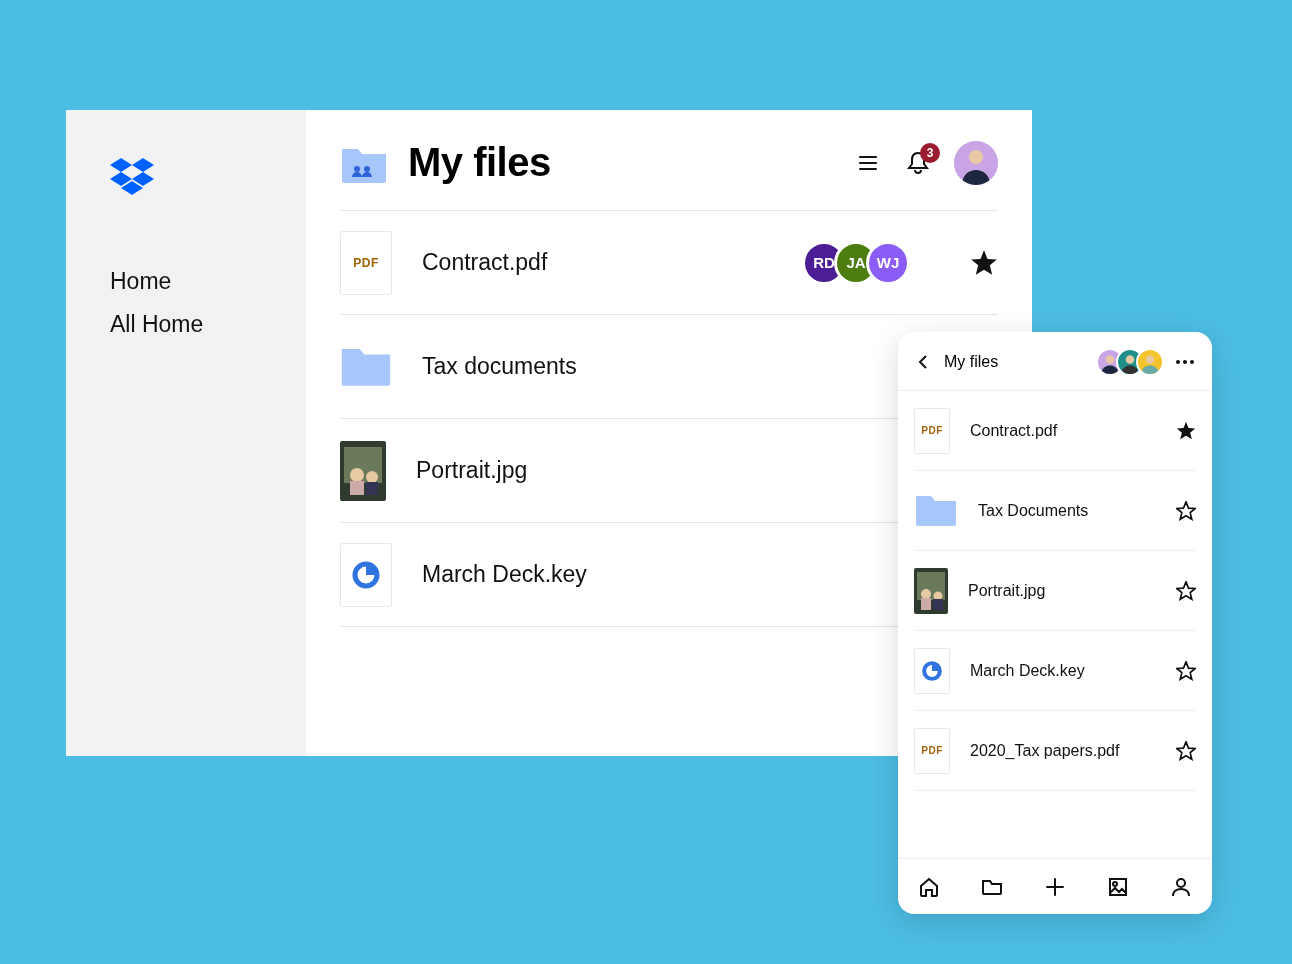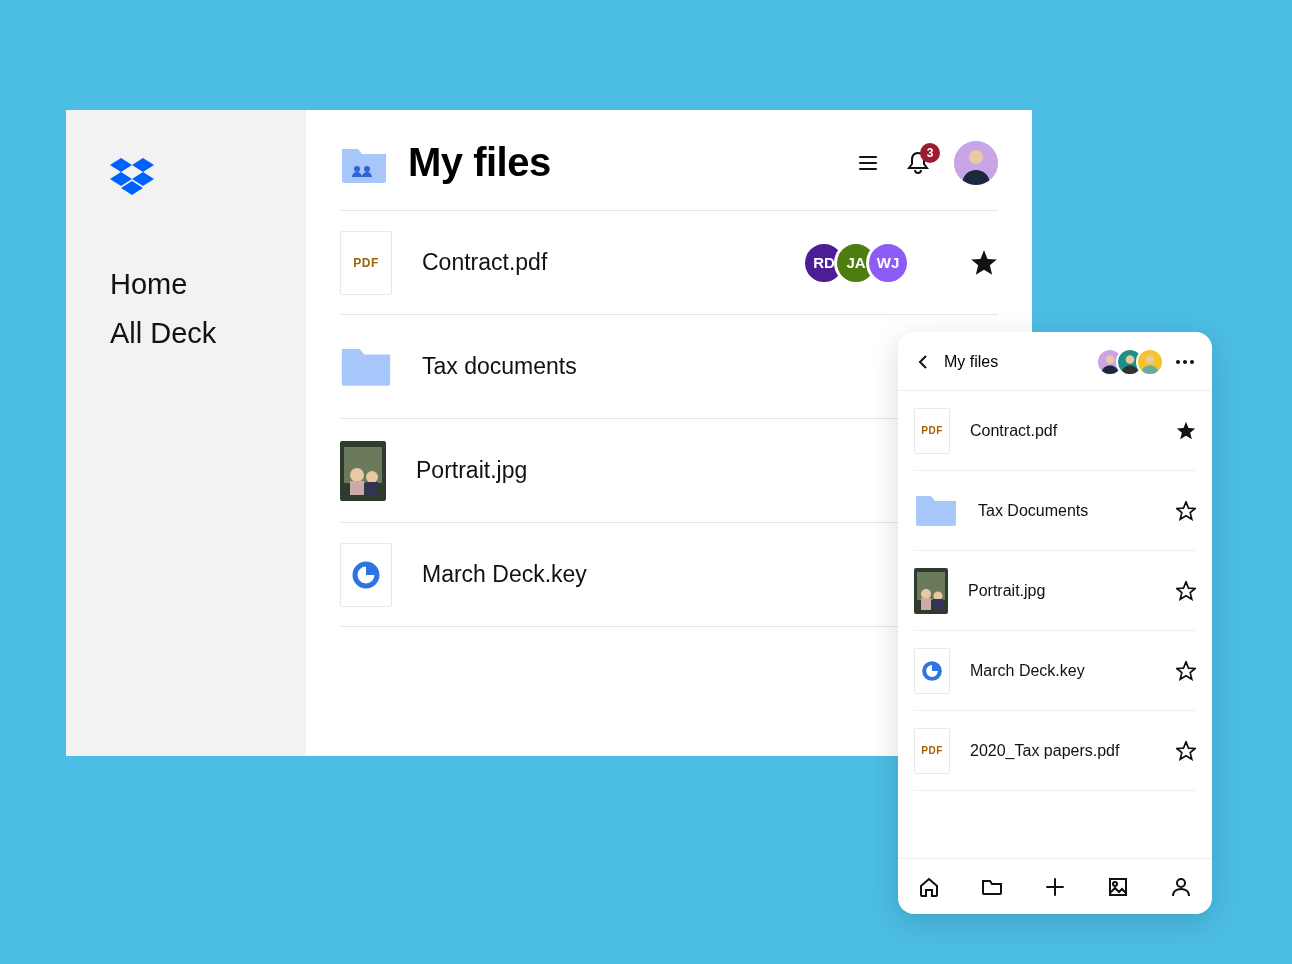--- a/index.html
+++ b/index.html
@@ -29,21 +29,21 @@
     background: #f2f2f2;
     padding: 48px 0 0 0;
   }
   .logo {
     margin-left: 44px;
     margin-bottom: 60px;
     color: #0061fe;
   }
   .nav-items { list-style: none; padding: 0; margin: 0; }
   .nav-item {
-    font-size: 29px;
+    font-size: 23px;
     padding: 8px 0 8px 44px;
     color: #111;
     cursor: pointer;
   }
 
   .main {
     flex: 1;
     background: #fff;
     padding: 30px 0 0 0;
   }
@@ -162,21 +162,21 @@
           <polygon points="11,0 22,7 11,14 0,7"></polygon>
           <polygon points="33,0 44,7 33,14 22,7"></polygon>
           <polygon points="11,14 22,21 11,28 0,21"></polygon>
           <polygon points="33,14 44,21 33,28 22,21"></polygon>
           <polygon points="22,23 33,30 22,37 11,30"></polygon>
         </g>
       </svg>
     </div>
     <ul class="nav-items">
       <li class="nav-item">Home</li>
-      <li class="nav-item">All Deck</li>
+      <li class="nav-item">All Home</li>
     </ul>
   </aside>
 
   <section class="main">
     <div class="main-header">
       <div class="folder-icon-box">
         <svg width="48" height="40" viewBox="0 0 48 40">
           <path fill="#a7c7fa" d="M2 6h16l4 5h24v27a2 2 0 0 1-2 2H4a2 2 0 0 1-2-2V6z"></path>
           <g fill="#2f63d6">
             <circle cx="17" cy="26" r="3"></circle>

